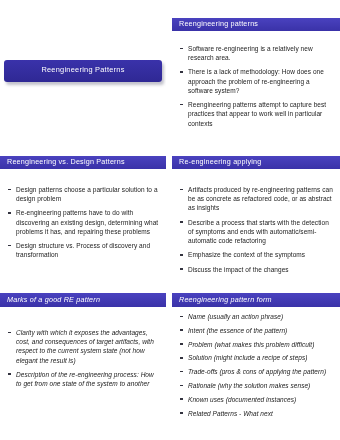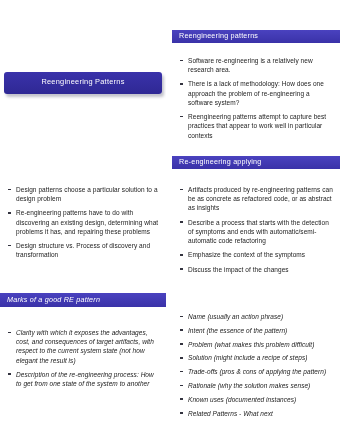--- a/index.html
+++ b/index.html
@@ -25,21 +25,21 @@
     position: absolute;
     background: #ffffff;
     overflow: hidden;
   }
 
   
   .col-left  { left: 0px;   width: 166px; }
   .col-right { left: 172px; width: 168px; }
 
   
-  .row-1 { top: 12px;   height: 144px; }
+  .row-1 { top: 0px;   height: 144px; }
   .row-2 { top: 145px; height: 144px; }
   .row-3 { top: 290px; height: 150px; font-style: italic; }
 
   
   .title-slide {
     display: flex;
     align-items: center;
     justify-content: center;
   }
   .title-bar {
@@ -143,20 +143,23 @@
     <div class="body body-r1">
       <ul class="bullets">
         <li><span class="dash"></span><span>Software re-engineering is a relatively new research area.</span></li>
         <li><span class="dash"></span><span>There is a lack of methodology: How does one approach the problem of re-engineering a software system?</span></li>
         <li><span class="dash"></span><span>Reengineering patterns attempt to capture best practices that appear to work well in particular contexts</span></li>
       </ul>
     </div>
   </div>
 
   <div class="slide col-left row-2">
+    <div class="hdr hdr-r2">
+      <span class="hdr-text">Reengineering vs. Design Patterns</span>
+    </div>
     <div class="body body-r2">
       <ul class="bullets">
         <li><span class="dash"></span><span>Design patterns choose a particular solution to a design problem</span></li>
         <li><span class="dash"></span><span>Re-engineering patterns have to do with discovering an existing design, determining what problems it has, and repairing these problems</span></li>
         <li><span class="dash"></span><span>Design structure vs. Process of discovery and transformation</span></li>
       </ul>
     </div>
   </div>
 
   <div class="slide col-right row-2">
@@ -179,20 +182,23 @@
     </div>
     <div class="body body-r3">
       <ul class="bullets">
         <li><span class="dash"></span><span>Clarity with which it exposes the advantages, cost, and consequences of target artifacts, with respect to the current system state (not how elegant the result is)</span></li>
         <li><span class="dash"></span><span>Description of the re-engineering process: How to get from one state of the system to another</span></li>
       </ul>
     </div>
   </div>
 
   <div class="slide col-right row-3">
+    <div class="hdr hdr-r3">
+      <span class="hdr-text">Reengineering pattern form</span>
+    </div>
     <div class="body body-r3b">
       <ul class="bullets tight">
         <li><span class="dash"></span><span>Name (usually an action phrase)</span></li>
         <li><span class="dash"></span><span>Intent (the essence of the pattern)</span></li>
         <li><span class="dash"></span><span>Problem (what makes this problem difficult)</span></li>
         <li><span class="dash"></span><span>Solution (might include a recipe of steps)</span></li>
         <li><span class="dash"></span><span>Trade-offs (pros &amp; cons of applying the pattern)</span></li>
         <li><span class="dash"></span><span>Rationale (why the solution makes sense)</span></li>
         <li><span class="dash"></span><span>Known uses (documented instances)</span></li>
         <li><span class="dash"></span><span>Related Patterns - What next</span></li>

